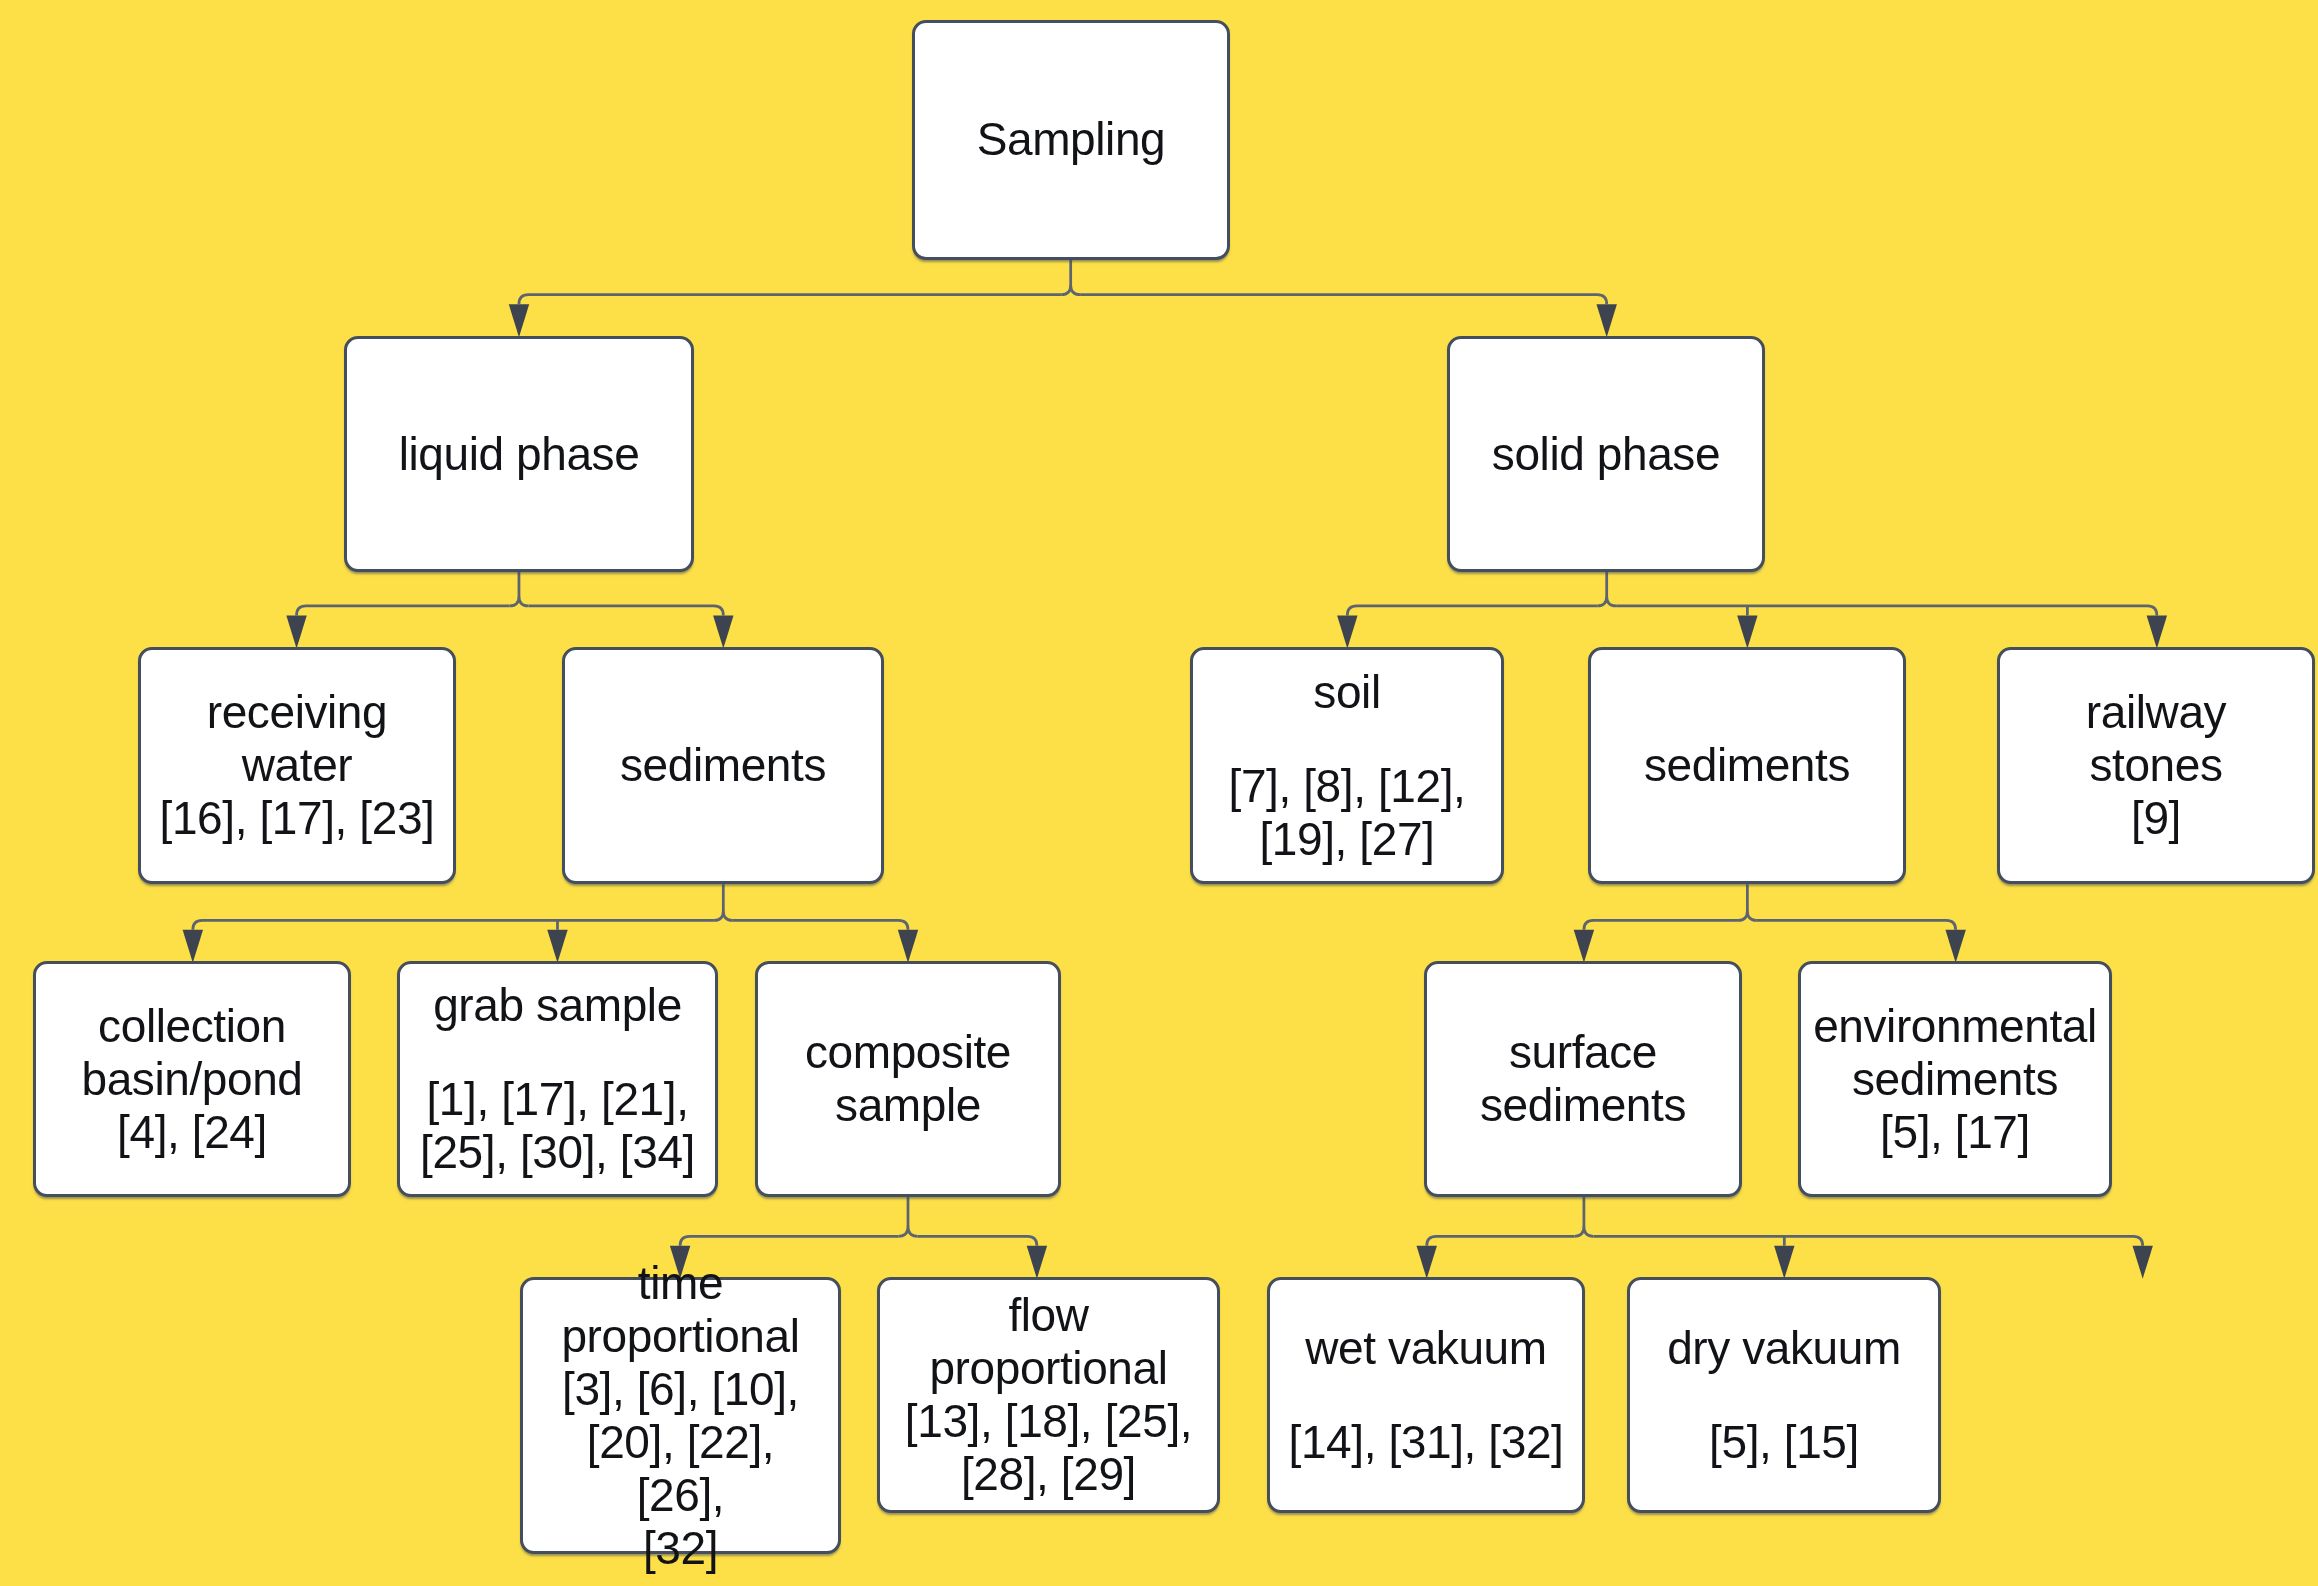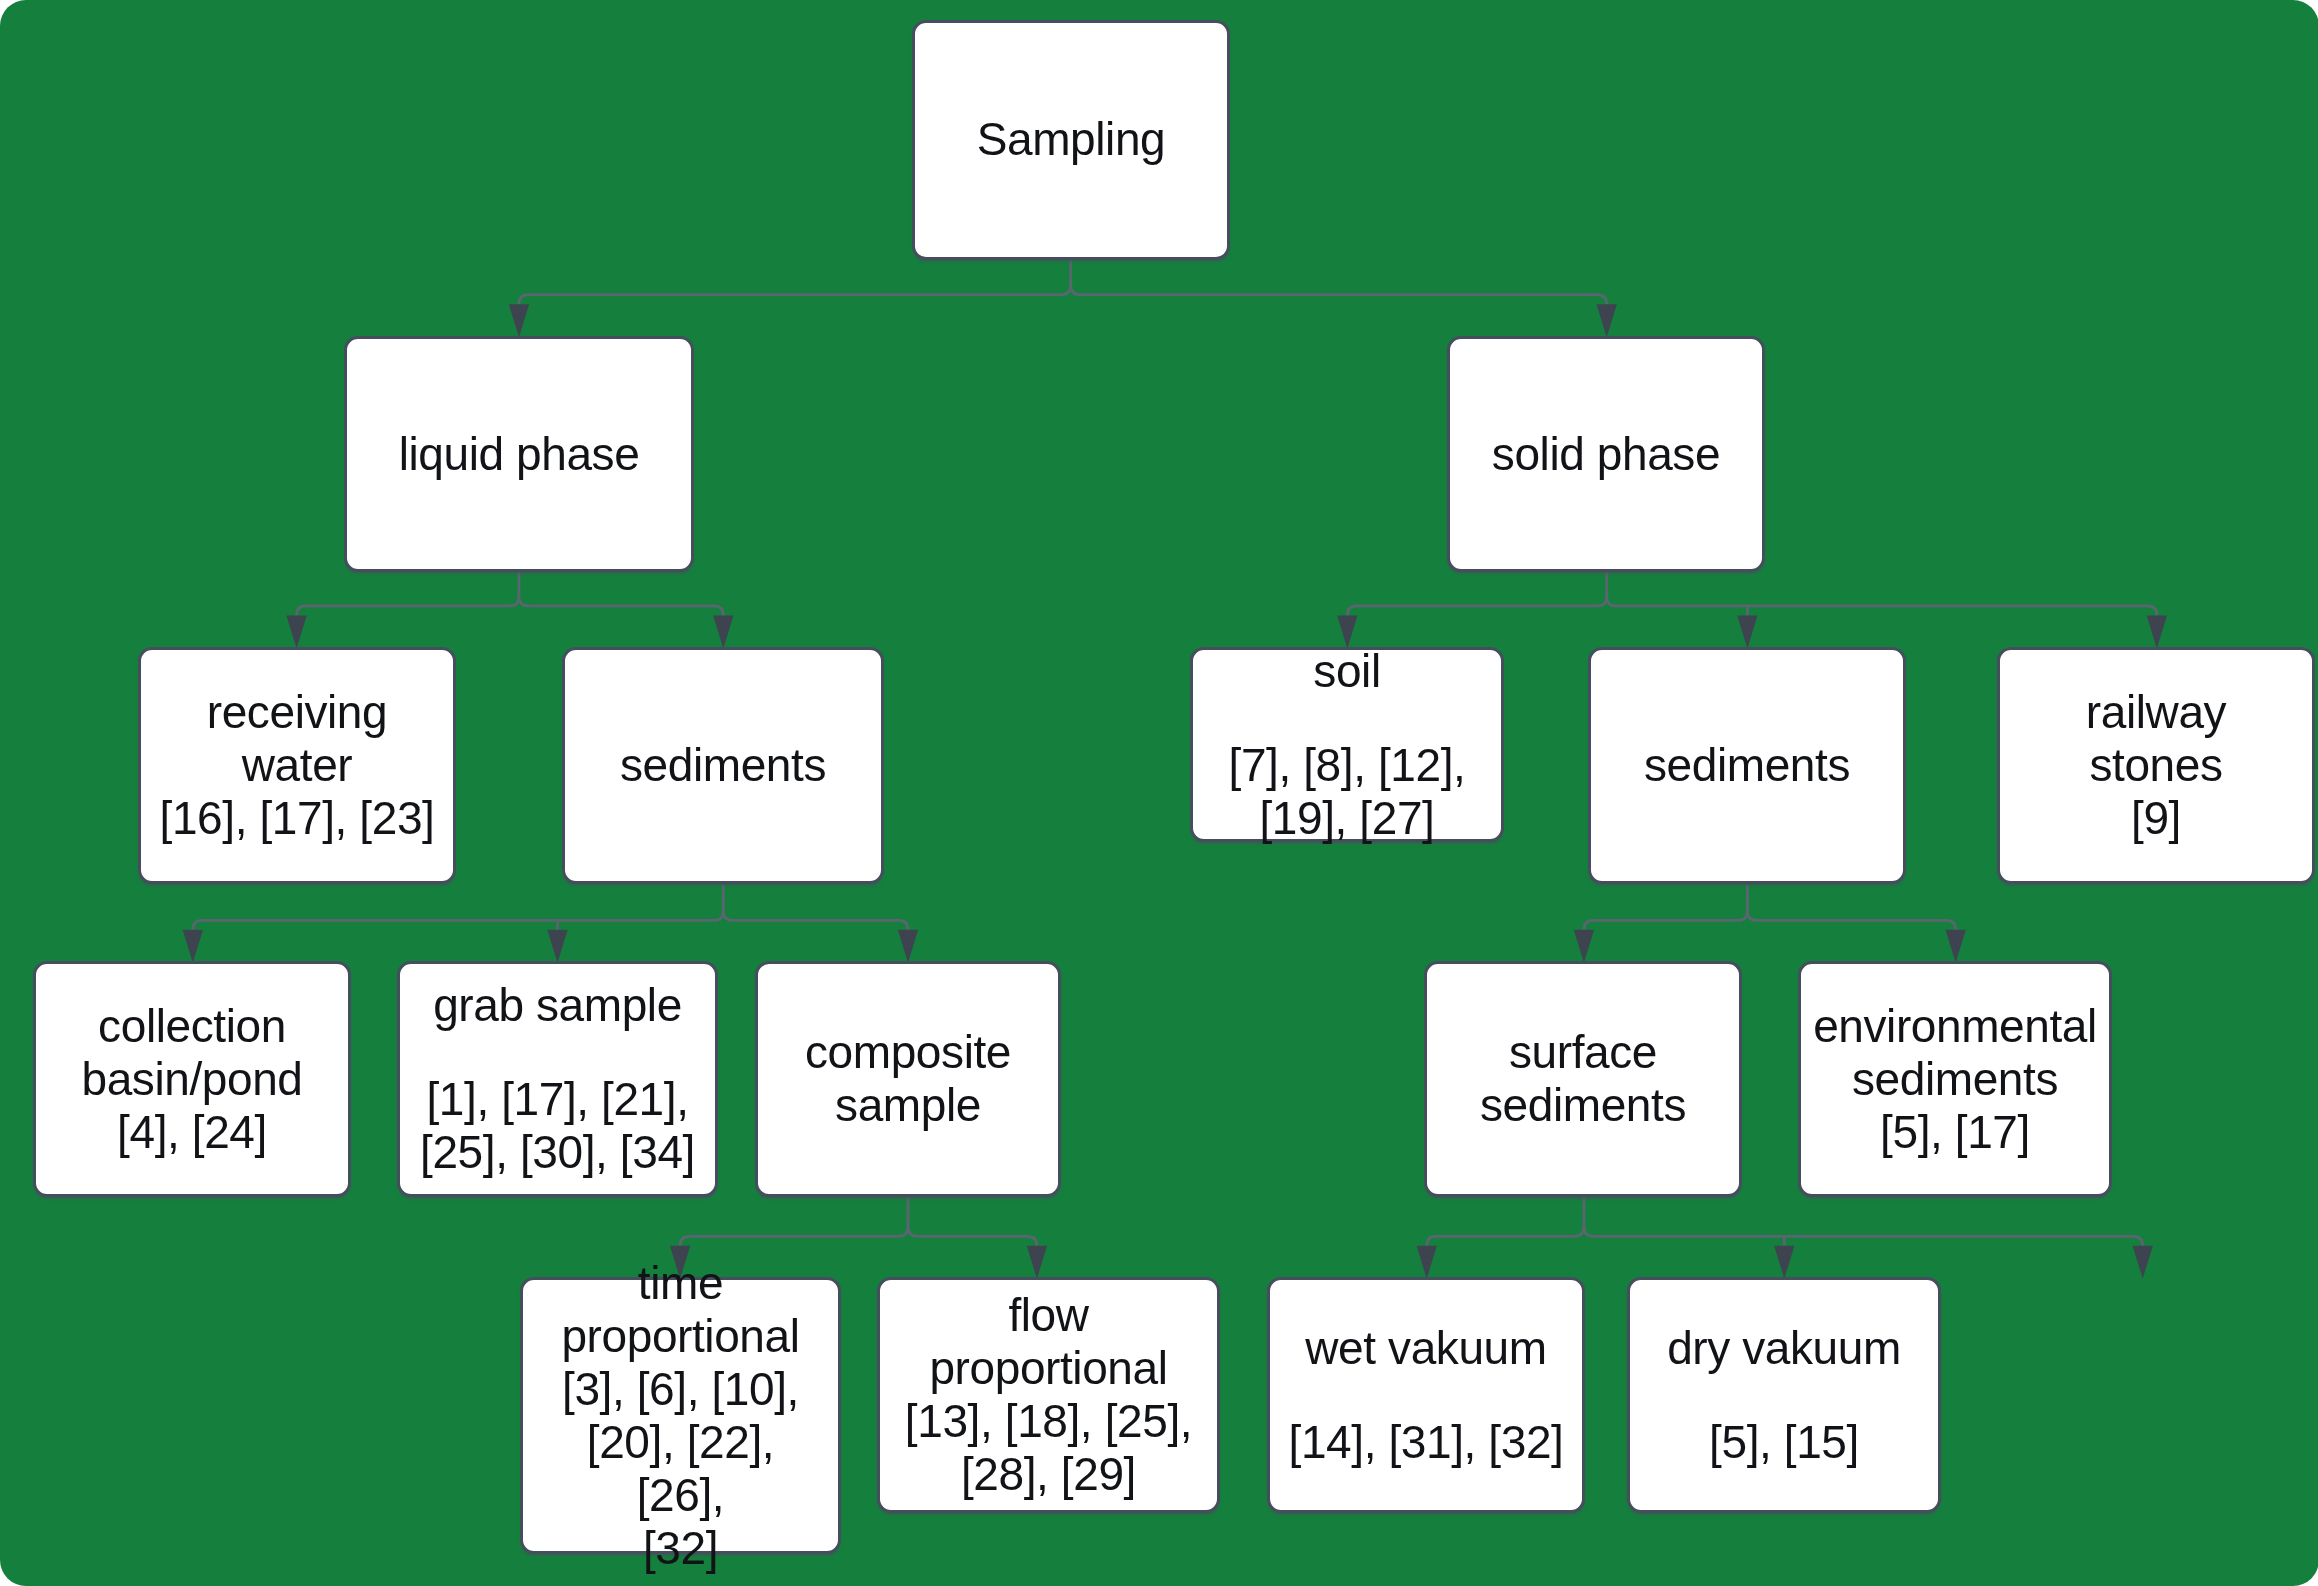--- a/index.html
+++ b/index.html
@@ -7,23 +7,22 @@
     padding:0;
     background:#ffffff;
     width:2319px;
     height:1586px;
     font-family:"Liberation Sans","DejaVu Sans",sans-serif;
   }
   #canvas{
     position:relative;
     width:2319px;
     height:1586px;
-    background:#15803d;
+    background:#fde047;
     overflow:hidden;
-    border-radius:26px;
   }
   #edges-svg{
     position:absolute;
     left:0;top:0;
     width:2319px;height:1586px;
   }
   #edges-svg path.line{
     fill:none;
     stroke:#5b6470;
     stroke-width:3.5;
@@ -148,21 +147,21 @@
   </div>
 
   <div class="node" style="left:138px;top:647px;width:318px;height:237px">
     <div class="label">receiving
 water</div>
     <div class="refs">[16], [17], [23]</div>
   </div>
   <div class="node" style="left:562px;top:647px;width:322px;height:237px">
     <div class="label">sediments</div>
   </div>
-  <div class="node" style="left:1190px;top:647px;width:314px;height:195px">
+  <div class="node" style="left:1190px;top:647px;width:314px;height:237px">
     <div class="label">soil</div>
     <div class="refs gap">[7], [8], [12],
 [19], [27]</div>
   </div>
   <div class="node" style="left:1588px;top:647px;width:318px;height:237px">
     <div class="label">sediments</div>
   </div>
   <div class="node" style="left:1997px;top:647px;width:318px;height:237px">
     <div class="label">railway
 stones</div>

